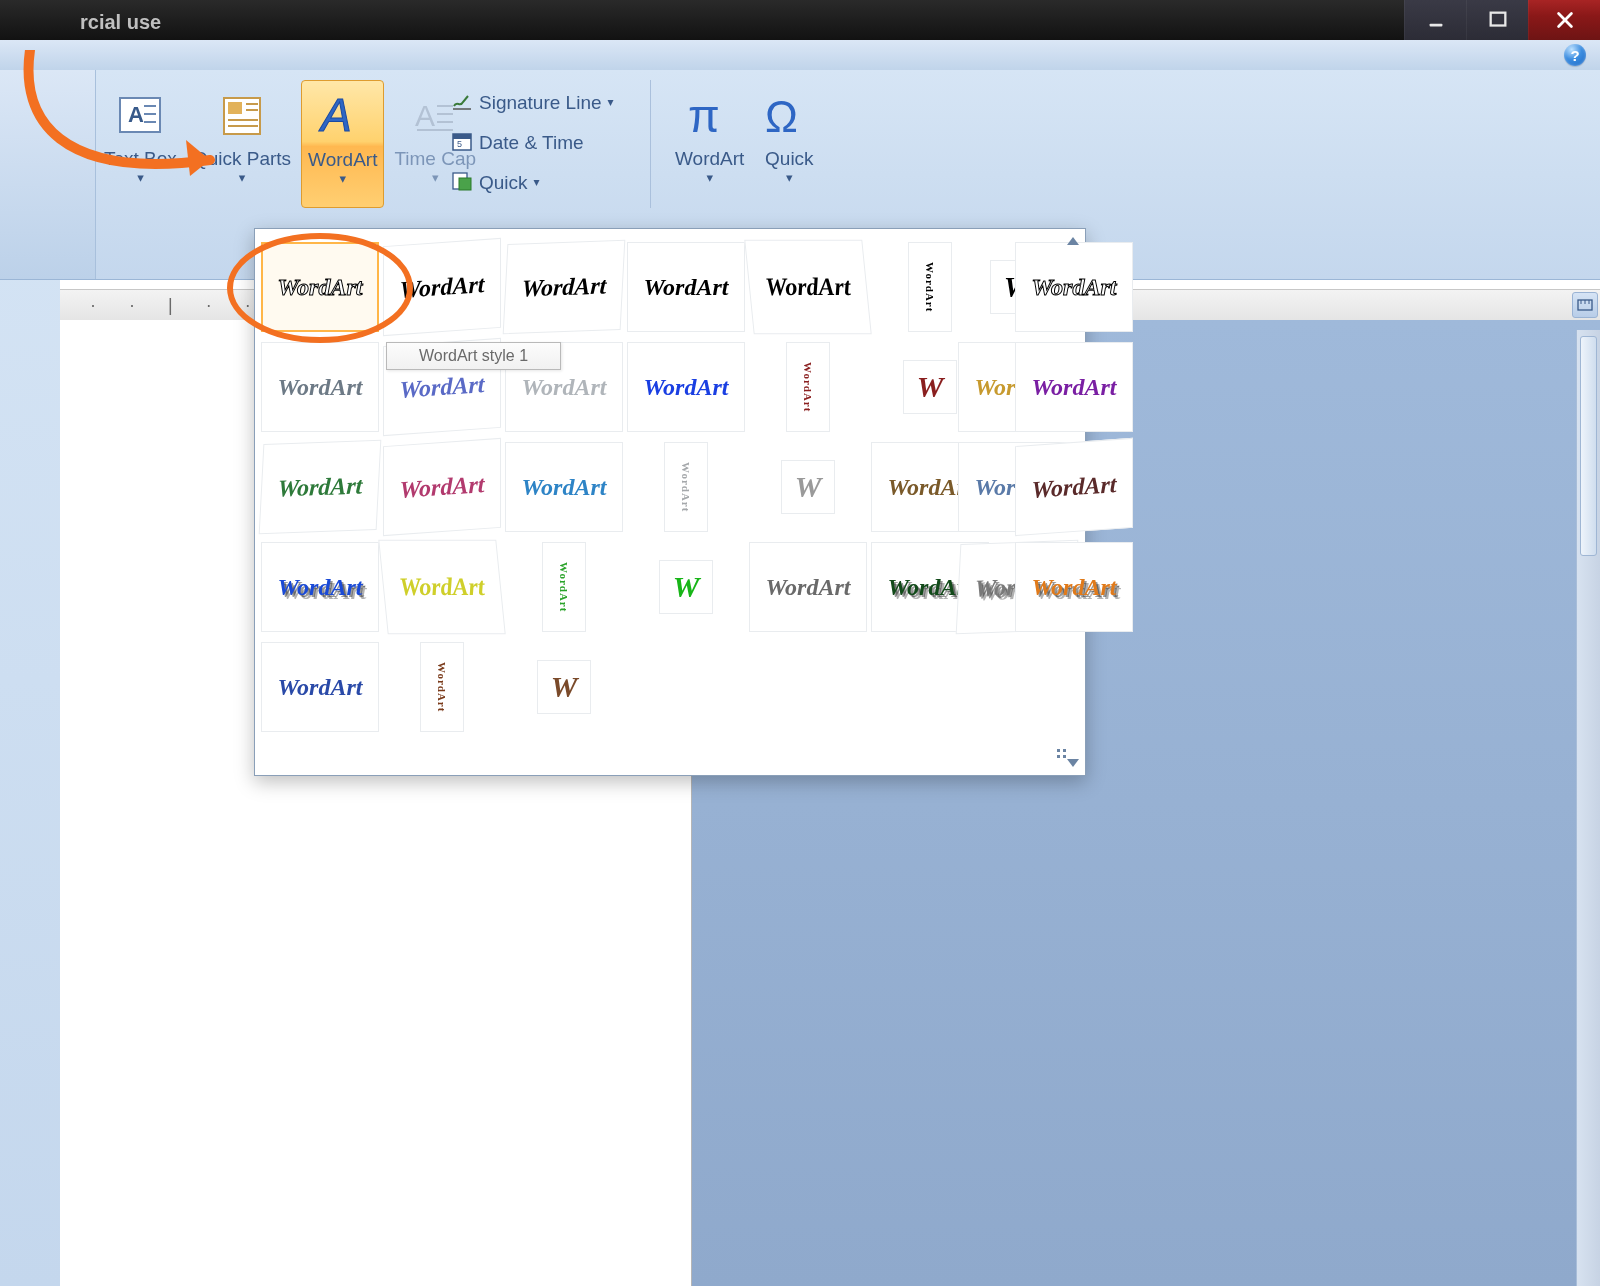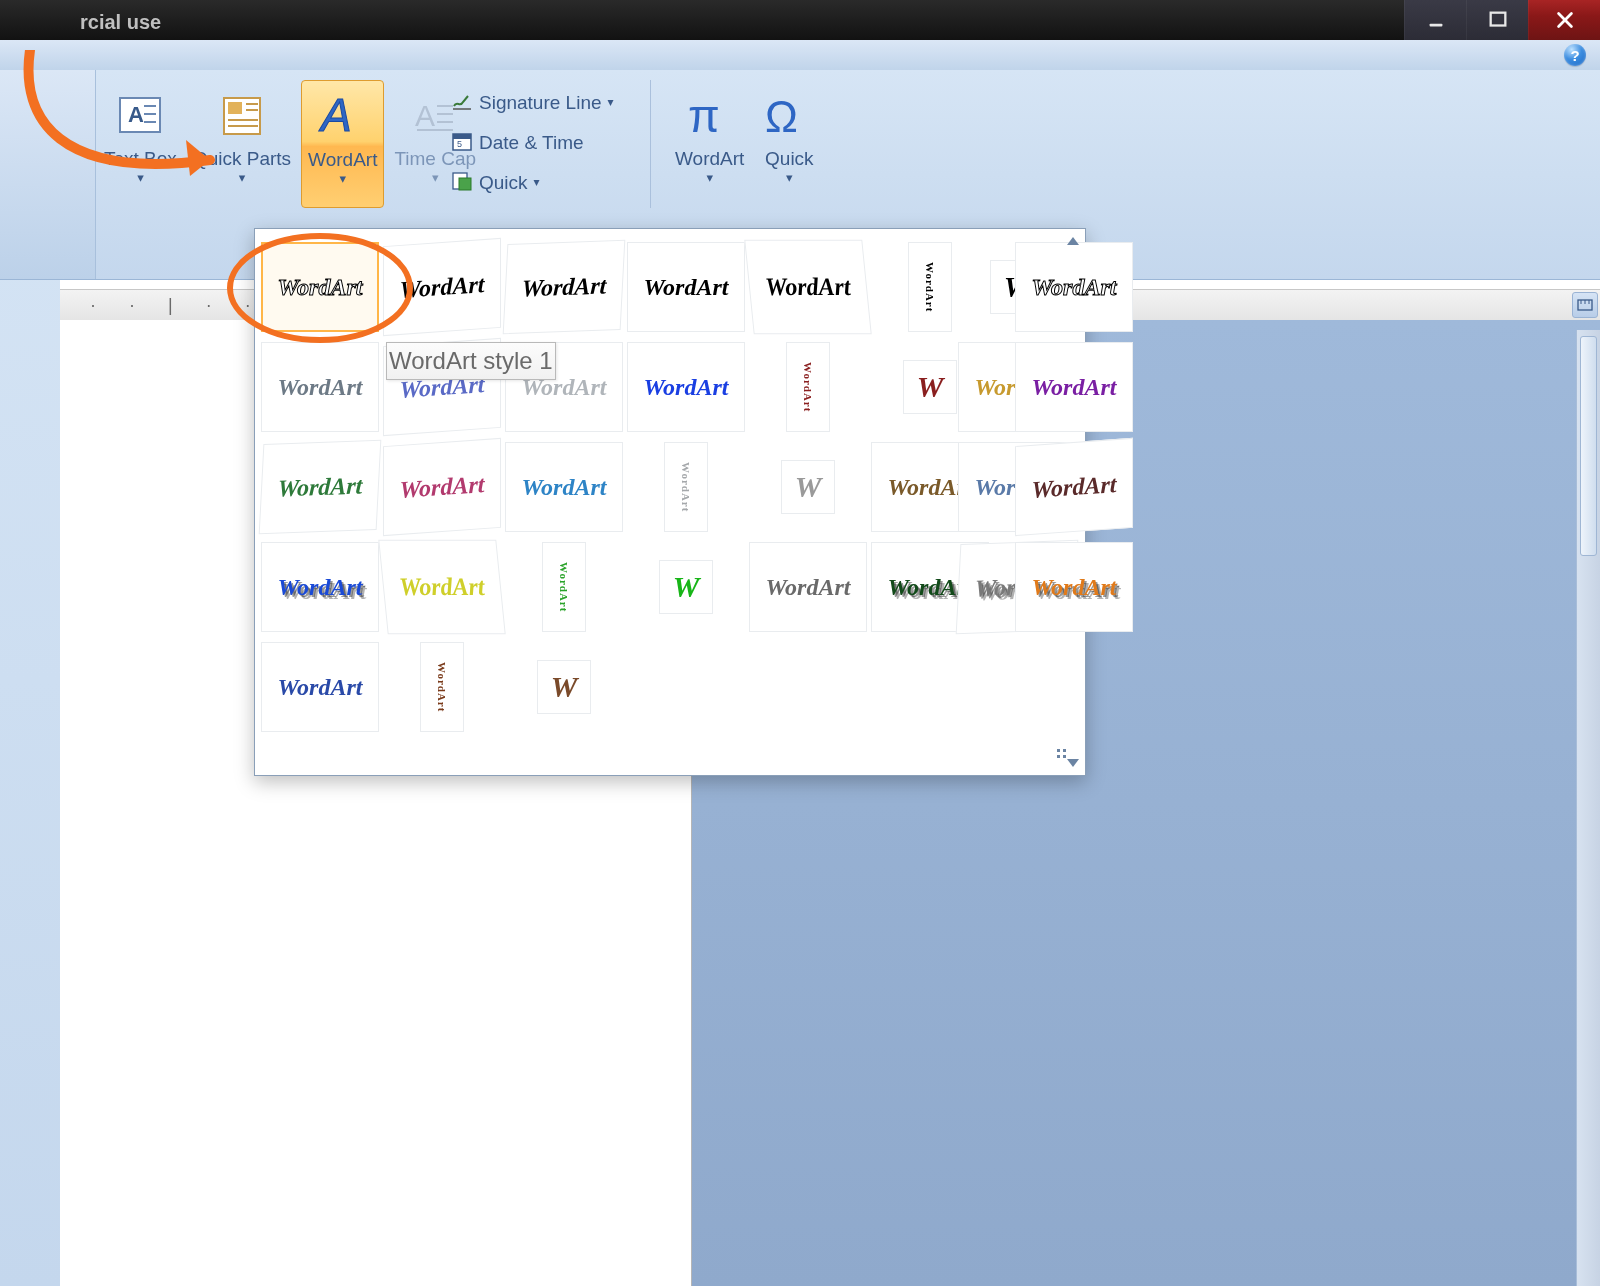--- a/index.html
+++ b/index.html
@@ -40,21 +40,21 @@
 .g-cell { width: 118px; height: 90px; background: #fff; border: 1px solid #e9ecef; display: flex; align-items: center; justify-content: center; font-weight: bold; font-size: 24px; font-style: italic; font-family: Georgia, "Times New Roman", serif; position: relative; cursor: default; }
 .g-cell.selected { border: 2px solid #ffb648; background: #fffaf0; }
 .g-v { width: 44px; height: 90px; font-size: 11px; font-weight: bold; font-family: Georgia, serif; writing-mode: vertical-rl; text-orientation: mixed; display: flex; align-items: center; justify-content: center; letter-spacing: 1px; border: 1px solid #e9ecef; }
 .g-w { width: 54px; height: 54px; display: flex; align-items: center; justify-content: center; font-family: Georgia,serif; font-weight: 900; font-size: 30px; font-style: italic; border: 1px solid #e9ecef; }
 
 .scroll-col { position: absolute; right: 2px; top: 8px; bottom: 8px; width: 20px; display: flex; flex-direction: column; justify-content: space-between; align-items: center; }
 .scroll-col .arrow { width: 0; height: 0; border-left: 6px solid transparent; border-right: 6px solid transparent; }
 .scroll-col .arrow.up { border-bottom: 8px solid #6b84a3; }
 .scroll-col .arrow.down { border-top: 8px solid #6b84a3; }
 
-.tooltip-box { position: absolute; left: 386px; top: 342px; background: linear-gradient(to bottom, #fcfcfc, #f1f1f1); border: 1px solid #b9b9b9; padding: 4px 2px; font-size: 24px; color: #6a6a6a; z-index: 60; box-shadow: 1px 1px 3px rgba(0,0,0,0.1); }
+.tooltip-box { position: absolute; left: 386px; top: 342px; background: linear-gradient(to bottom, #fcfcfc, #f1f1f1); border: 1px solid #b9b9b9; padding: 4px 32px; font-size: 16px; color: #6a6a6a; z-index: 60; box-shadow: 1px 1px 3px rgba(0,0,0,0.1); }
 
 svg.annot { position: absolute; z-index: 70; pointer-events: none; }
 .annot-circle { left: 225px; top: 230px; }
 .annot-arrow { left: 0; top: 50px; }
 
 .right-tool { position: absolute; right: 2px; top: 292px; width: 26px; height: 26px; background: linear-gradient(to bottom, #d6e4f5, #b8cde8); border: 1px solid #9ab3d4; border-radius: 3px; display: flex; align-items: center; justify-content: center; }
 .main-scrollbar { position: absolute; right: 0; top: 330px; bottom: 0; width: 24px; background: linear-gradient(to right, #d7e2f0, #c7d3e4); border-left: 1px solid #a8bdd8; }
 .main-scrollbar .thumb { position: absolute; left: 3px; right: 3px; top: 6px; height: 220px; background: linear-gradient(to right, #eef4fb, #cfddee); border: 1px solid #9fb6d4; border-radius: 3px; }
 
 .gallery-dots { position: absolute; right: 8px; bottom: 6px; width: 20px; height: 20px; display: grid; grid-template-columns: repeat(2, 3px); grid-template-rows: repeat(2, 3px); gap: 3px; }

